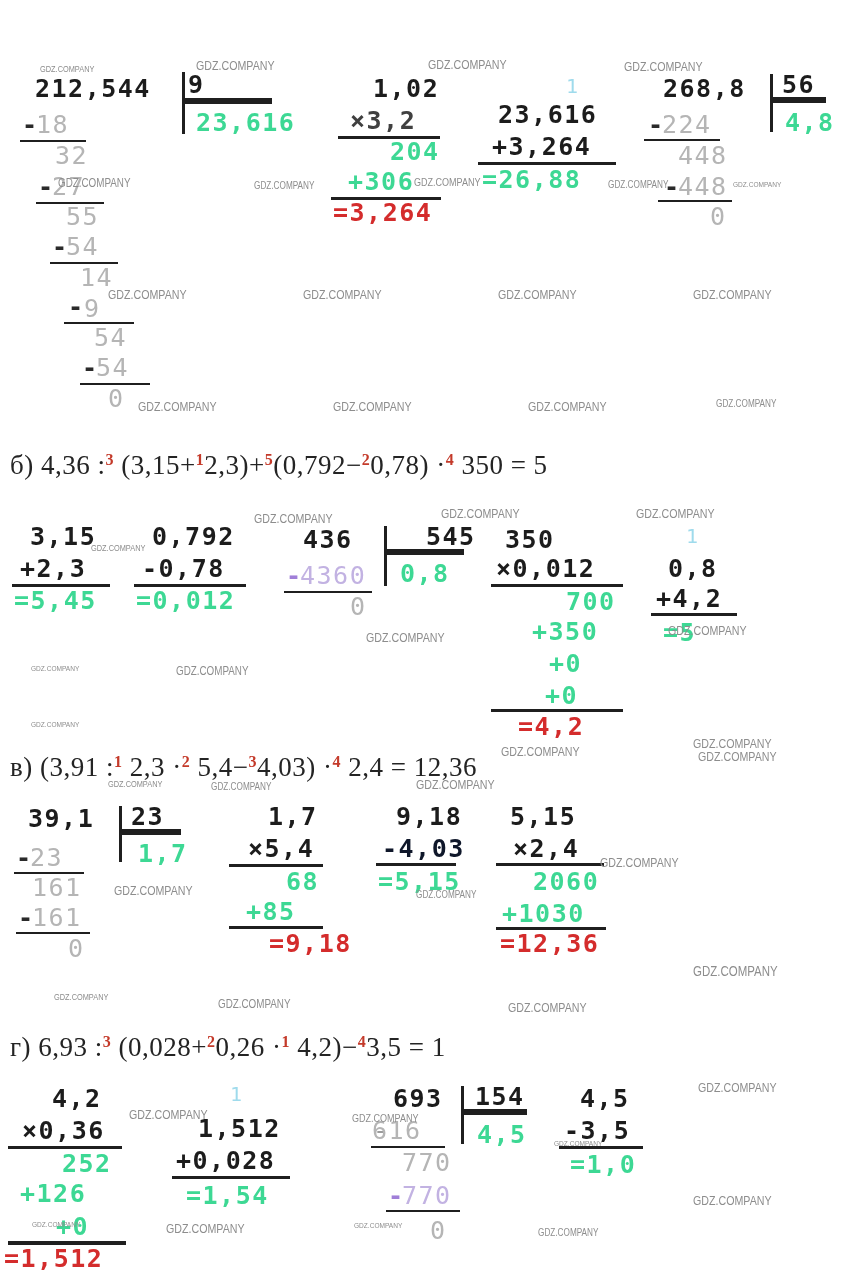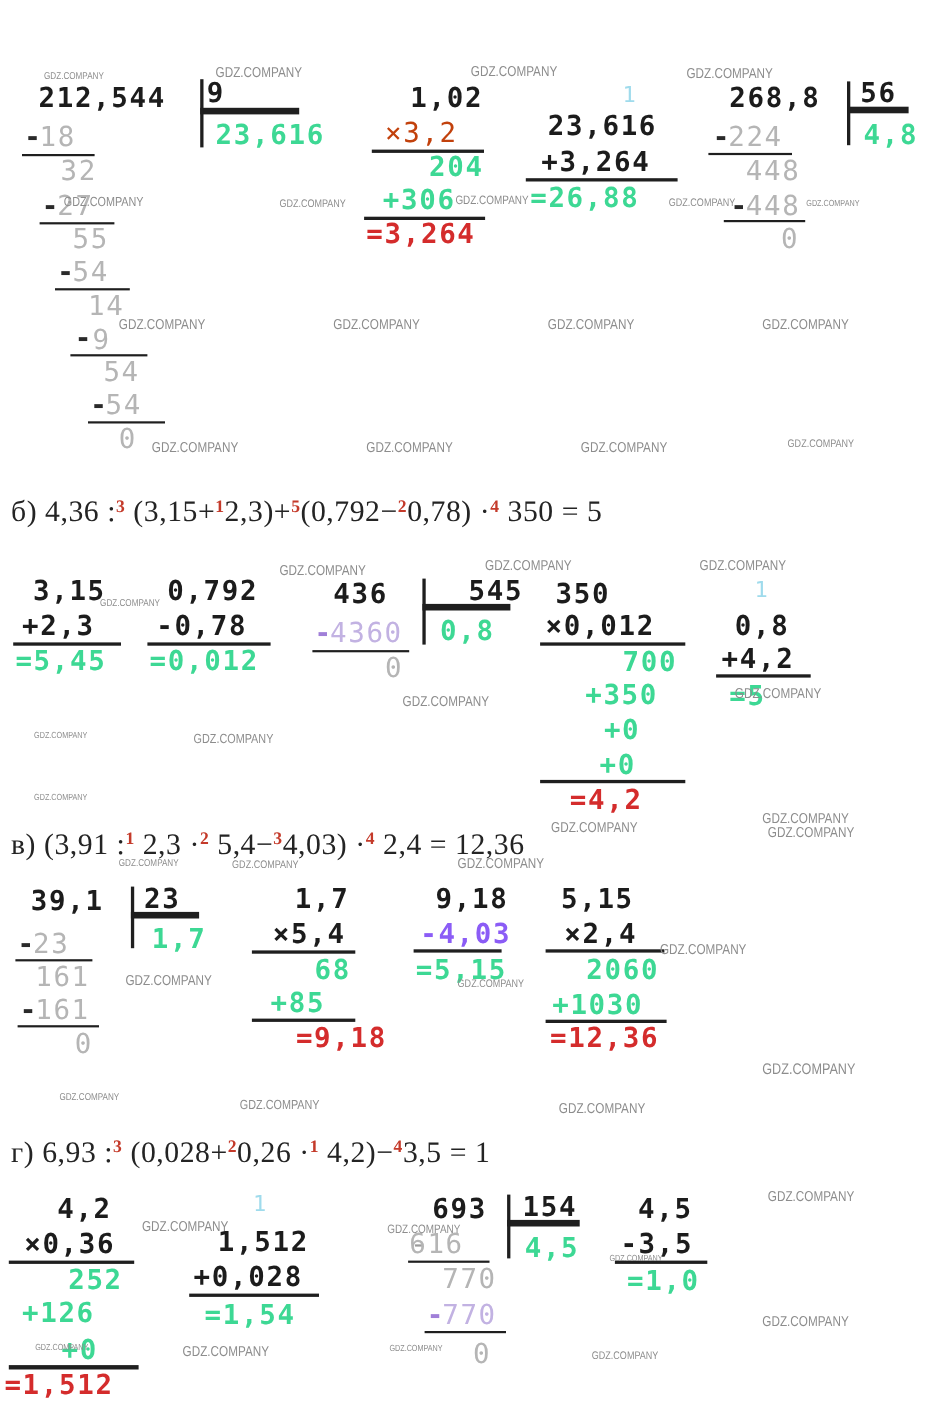--- a/index.html
+++ b/index.html
@@ -15,21 +15,21 @@
 <body>
 
 <div id="page">
     <div class="hdr" style="left: 10px; top: 450px;"><span>б) 4,36 :</span><span class="hs" style="color: rgb(196, 58, 42);">3</span><span> (3,15+</span><span class="hs" style="color: rgb(196, 58, 42);">1</span><span>2,3)+</span><span class="hs" style="color: rgb(196, 58, 42);">5</span><span>(0,792−</span><span class="hs" style="color: rgb(196, 58, 42);">2</span><span>0,78) ·</span><span class="hs" style="color: rgb(196, 58, 42);">4</span><span> 350 = 5</span></div>
     <div class="hdr" style="left: 10px; top: 752px;"><span>в) (3,91 :</span><span class="hs" style="color: rgb(196, 58, 42);">1</span><span> 2,3 ·</span><span class="hs" style="color: rgb(196, 58, 42);">2</span><span> 5,4−</span><span class="hs" style="color: rgb(196, 58, 42);">3</span><span>4,03) ·</span><span class="hs" style="color: rgb(196, 58, 42);">4</span><span> 2,4 = 12,36</span></div>
     <div class="hdr" style="left: 10px; top: 1032px;"><span>г) 6,93 :</span><span class="hs" style="color: rgb(196, 58, 42);">3</span><span> (0,028+</span><span class="hs" style="color: rgb(196, 58, 42);">2</span><span>0,26 ·</span><span class="hs" style="color: rgb(196, 58, 42);">1</span><span> 4,2)−</span><span class="hs" style="color: rgb(196, 58, 42);">4</span><span>3,5 = 1</span></div>
     <span class="mt" style="left: 35px; top: 76px; color: rgb(28, 28, 28); font-weight: bold;">212,544</span>
     <span class="mt" style="left: 188px; top: 72px; color: rgb(28, 28, 28); font-weight: bold;">9</span>
     <span class="mt" style="left: 196px; top: 110px; color: rgb(61, 216, 148); font-weight: bold;">23,616</span>
     <span class="mt" style="left: 373px; top: 76px; color: rgb(28, 28, 28); font-weight: bold;">1,02</span>
-    <span class="mt" style="left: 350px; top: 108px; color: #c2410c; font-weight: normal;">×3,2</span>
+    <span class="mt" style="left: 350px; top: 108px; color: #404040; font-weight: bold;">×3,2</span>
     <span class="mt" style="left: 390px; top: 139px; color: rgb(61, 216, 148); font-weight: bold;">204</span>
     <span class="mt" style="left: 348px; top: 169px; color: rgb(61, 216, 148); font-weight: bold;">+306</span>
     <span class="mt" style="left: 333px; top: 200px; color: rgb(212, 44, 44); font-weight: bold;">=3,264</span>
     <span class="mt" style="left: 566px; top: 76px; color: rgb(159, 219, 236); font-weight: normal; font-size: 20px;">1</span>
     <span class="mt" style="left: 498px; top: 102px; color: rgb(28, 28, 28); font-weight: bold;">23,616</span>
     <span class="mt" style="left: 492px; top: 134px; color: rgb(28, 28, 28); font-weight: bold;">+3,264</span>
     <span class="mt" style="left: 482px; top: 167px; color: rgb(61, 216, 148); font-weight: bold;">=26,88</span>
     <span class="mt" style="left: 663px; top: 76px; color: rgb(28, 28, 28); font-weight: bold;">268,8</span>
     <span class="mt" style="left: 782px; top: 72px; color: rgb(28, 28, 28); font-weight: bold;">56</span>
     <span class="mt" style="left: 785px; top: 110px; color: rgb(61, 216, 148); font-weight: bold;">4,8</span>
@@ -85,21 +85,21 @@
     <span class="mt" style="left: 32px; top: 875px; color: rgb(181, 181, 181); font-weight: normal;">161</span>
     <span class="mt" style="left: 18px; top: 905px; color: rgb(42, 42, 42); font-weight: bold;">-</span>
     <span class="mt" style="left: 32px; top: 905px; color: rgb(181, 181, 181); font-weight: normal;">161</span>
     <span class="mt" style="left: 68px; top: 936px; color: rgb(181, 181, 181); font-weight: normal;">0</span>
     <span class="mt" style="left: 268px; top: 804px; color: rgb(28, 28, 28); font-weight: bold;">1,7</span>
     <span class="mt" style="left: 248px; top: 836px; color: rgb(28, 28, 28); font-weight: bold;">×5,4</span>
     <span class="mt" style="left: 286px; top: 869px; color: rgb(61, 216, 148); font-weight: bold;">68</span>
     <span class="mt" style="left: 246px; top: 899px; color: rgb(61, 216, 148); font-weight: bold;">+85</span>
     <span class="mt" style="left: 228px; top: 931px; color: rgb(212, 44, 44); font-weight: bold; margin-left: 41px;">=9,18</span>
     <span class="mt" style="left: 396px; top: 804px; color: rgb(28, 28, 28); font-weight: bold;">9,18</span>
-    <span class="mt" style="left: 382px; top: 836px; color: #8b5cf6; font-weight: bold;">-4,03</span>
+    <span class="mt" style="left: 382px; top: 836px; color: #0f172a; font-weight: bold;">-4,03</span>
     <span class="mt" style="left: 378px; top: 869px; color: rgb(61, 216, 148); font-weight: bold;">=5,15</span>
     <span class="mt" style="left: 510px; top: 804px; color: rgb(28, 28, 28); font-weight: bold;">5,15</span>
     <span class="mt" style="left: 513px; top: 836px; color: rgb(28, 28, 28); font-weight: bold;">×2,4</span>
     <span class="mt" style="left: 533px; top: 869px; color: rgb(61, 216, 148); font-weight: bold;">2060</span>
     <span class="mt" style="left: 502px; top: 901px; color: rgb(61, 216, 148); font-weight: bold;">+1030</span>
     <span class="mt" style="left: 500px; top: 931px; color: rgb(212, 44, 44); font-weight: bold;">=12,36</span>
     <span class="mt" style="left: 52px; top: 1086px; color: rgb(28, 28, 28); font-weight: bold;">4,2</span>
     <span class="mt" style="left: 22px; top: 1118px; color: rgb(28, 28, 28); font-weight: bold;">×0,36</span>
     <span class="mt" style="left: 62px; top: 1151px; color: rgb(61, 216, 148); font-weight: bold;">252</span>
     <span class="mt" style="left: 20px; top: 1181px; color: rgb(61, 216, 148); font-weight: bold;">+126</span>

